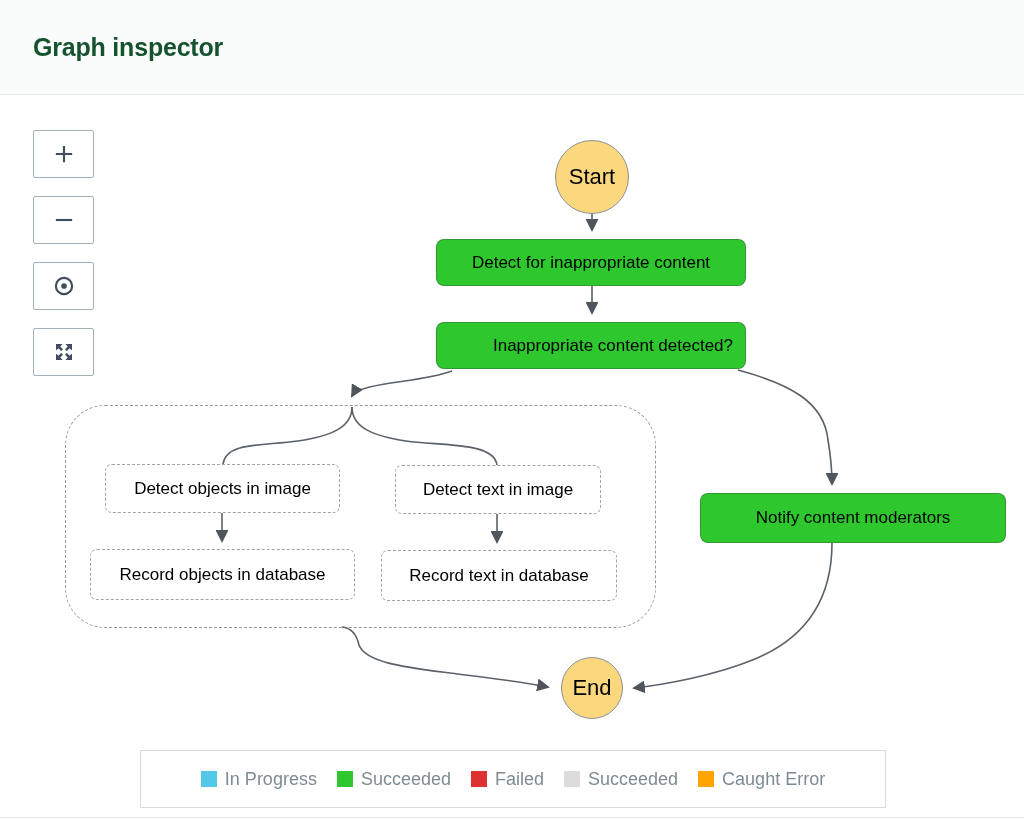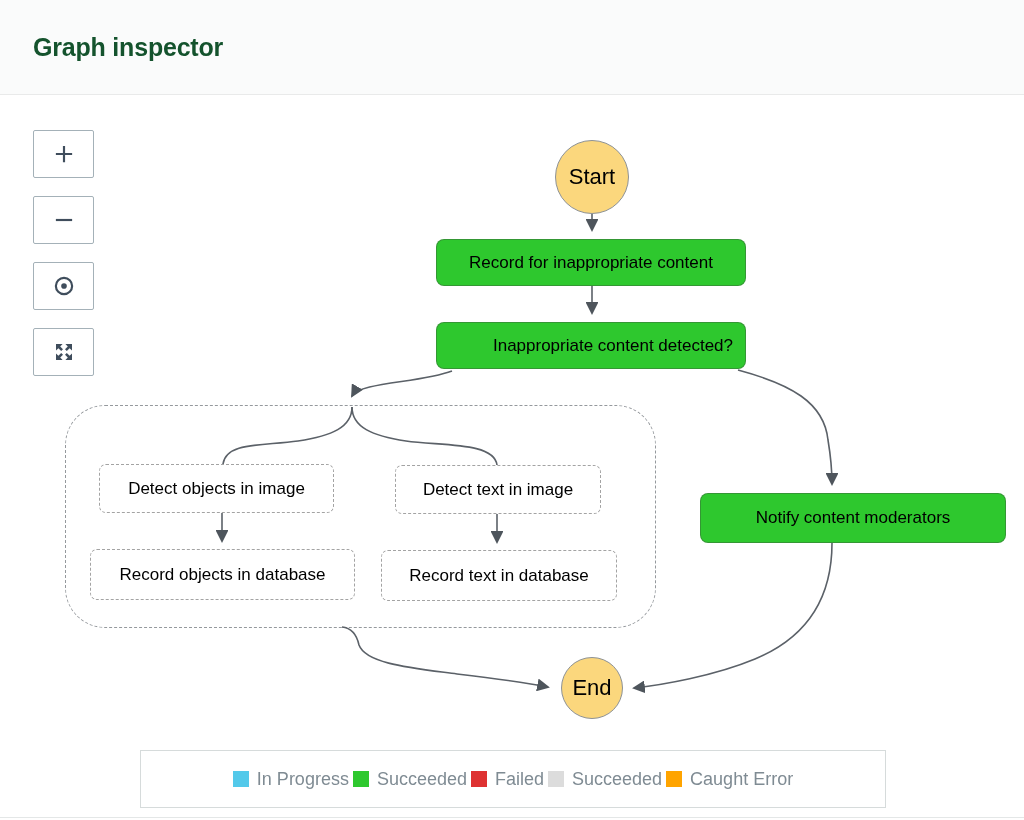--- a/index.html
+++ b/index.html
@@ -60,21 +60,21 @@
   }
   .edges-svg {
     position: absolute; left: 0; top: 0;
     pointer-events: none;
   }
   
   .legend {
     position: absolute; left: 140px; top: 750px; width: 746px; height: 58px;
     background: #ffffff; border: 1px solid #d6dbdb;
     display: flex; align-items: center; justify-content: center;
-    gap: 4px;
+    gap: 20px;
   }
   .legend-item { display: flex; align-items: center; gap: 8px; }
   .legend-swatch { width: 16px; height: 16px; display: inline-block; }
   .legend-label { font-size: 18px; color: #7f8b93; }
   .bottom-rule {
     position: absolute; left: 0; top: 817px; width: 1024px; height: 1px;
     background: #e4e7e7;
   }
 </style>
 </head>
@@ -131,28 +131,28 @@
     <path d="M738 370 C 790 384, 824 402, 828 440 C 831 458, 832 468, 832 484" marker-end="url(#arrow)"></path>
     <path d="M832 543 C 832 597, 808 637, 755 659 C 714 676, 662 685, 634 688" marker-end="url(#arrow)"></path>
   </g>
 </svg>
 
 <div class="node circle" style="left: 555px; top: 140px; width: 74px; height: 74px; background-color: rgb(251, 215, 125);">
   <span>Start</span>
 </div>
 
 <div class="node green" style="left: 436px; top: 239px; width: 310px; height: 47px; background-color: rgb(46, 200, 46);">
-  <span>Record for inappropriate content</span>
+  <span>Detect for inappropriate content</span>
 </div>
 
 <div class="node green" style="left: 436px; top: 322px; width: 310px; height: 47px; background-color: rgb(46, 200, 46); padding-left: 44px;">
   <span>Inappropriate content detected?</span>
 </div>
 
-<div class="node dashed" style="left:99px; top:464px; width:235px; height:49px;">
+<div class="node dashed" style="left:105px; top:464px; width:235px; height:49px;">
   <span>Detect objects in image</span>
 </div>
 
 <div class="node dashed" style="left:395px; top:465px; width:206px; height:49px;">
   <span>Detect text in image</span>
 </div>
 
 <div class="node dashed" style="left:90px; top:549px; width:265px; height:51px;">
   <span>Record objects in database</span>
 </div>

